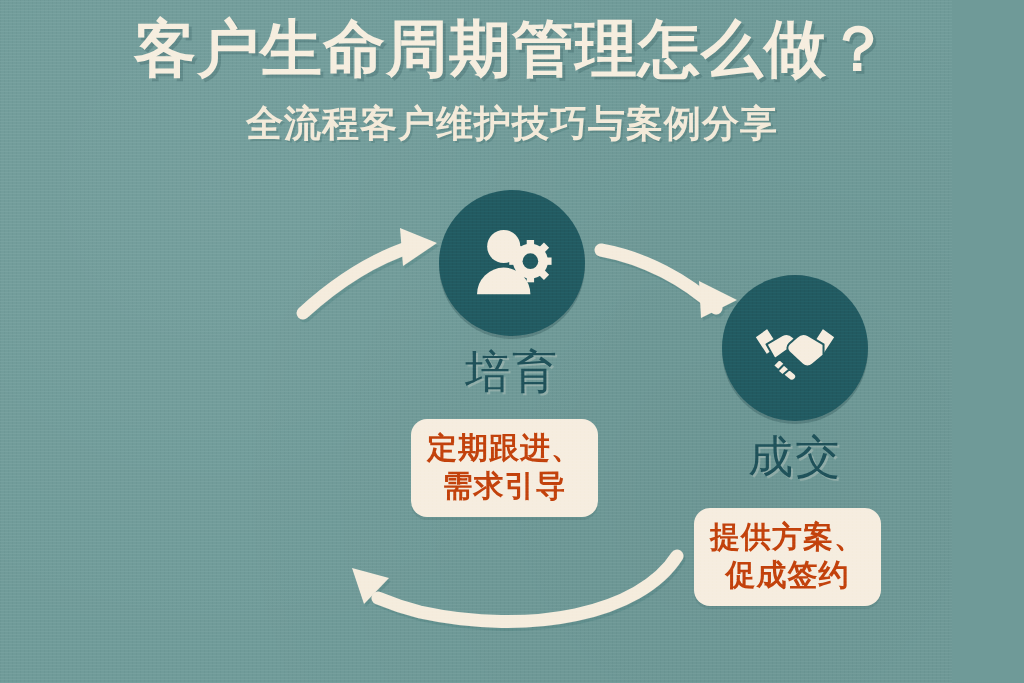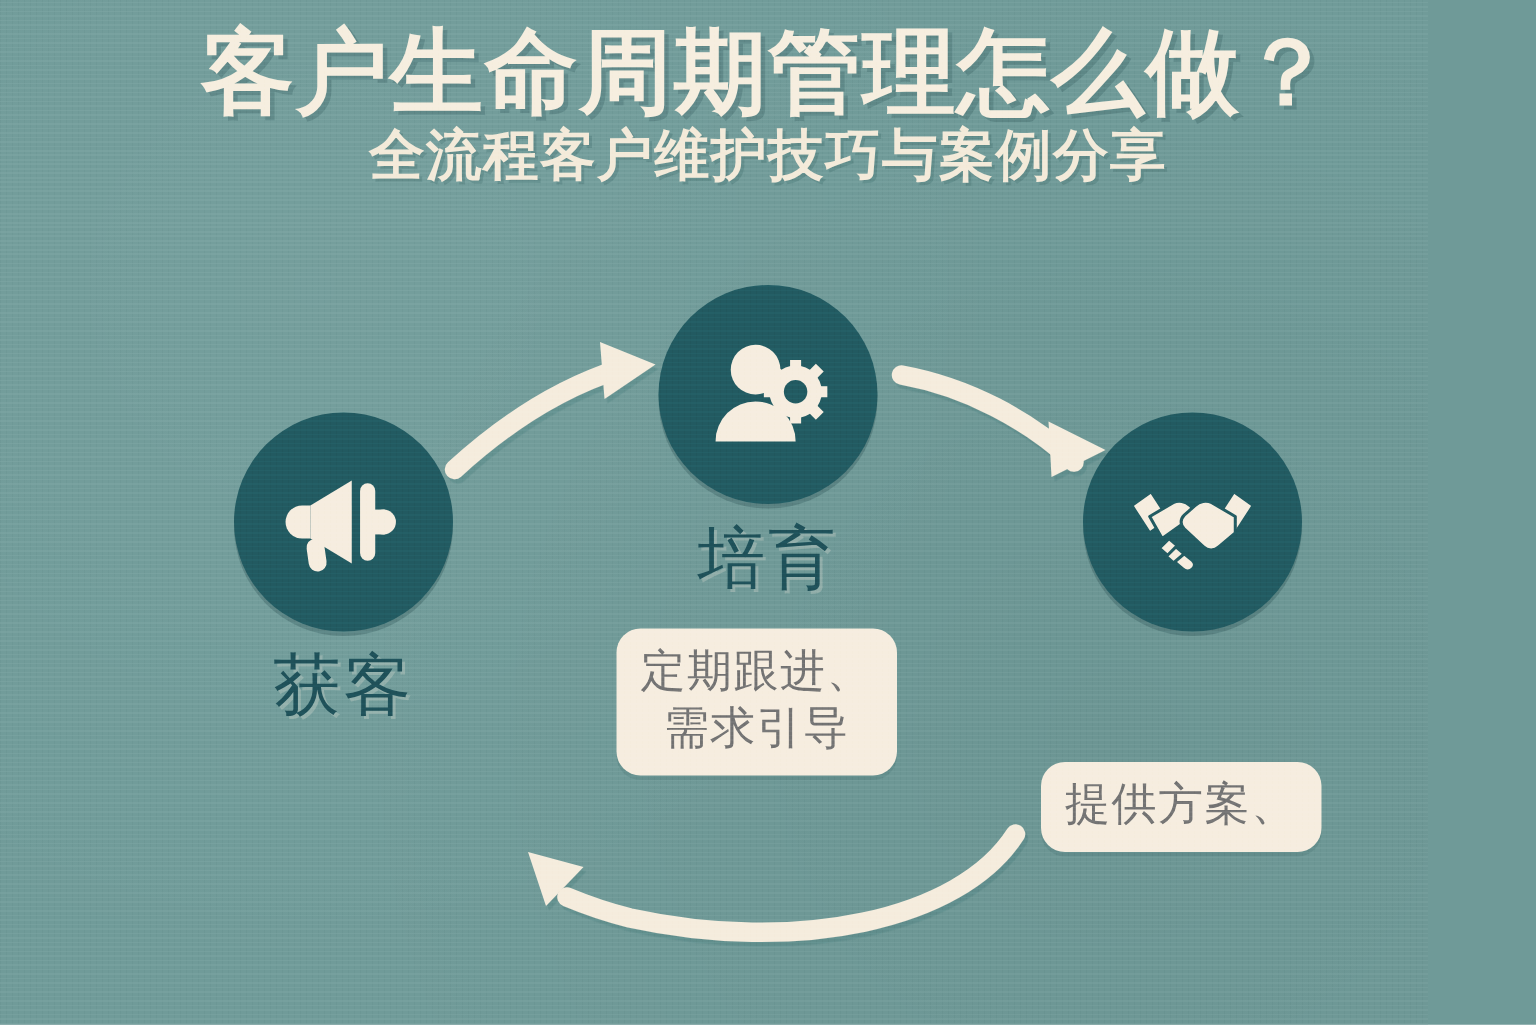--- a/index.html
+++ b/index.html
@@ -47,28 +47,29 @@
   #title {
     font-size: 62px;
     line-height: 1.08;
     font-weight: 700;
     color: #f6eedf;
     letter-spacing: 1px;
     text-shadow: 3px 3px 0 rgba(30,70,74,0.22);
     white-space: nowrap;
   }
   #subtitle {
-    margin-top: 0;
+    margin-top: 20px;
     font-size: 37px;
     line-height: 1.12;
     font-weight: 700;
     color: #f3ead9;
     letter-spacing: 1px;
     text-shadow: 2px 2px 0 rgba(30,70,74,0.18);
     white-space: nowrap;
+    font-family: Liberation Serif, serif;
   }
 
   
   #diagram {
     position: absolute;
     left: 0;
     top: 0;
     width: 1024px;
     height: 683px;
   }
@@ -126,22 +127,22 @@
     position: absolute;
     background: #f6eddf;
     border-radius: 16px;
     box-shadow: 0 3px 0 rgba(30,70,74,0.12);
     padding: 10px 16px 12px 16px;
     text-align: center;
   }
   .card-line {
     font-size: 30px;
     line-height: 1.26;
-    font-weight: 400;
-    color: #737373;
+    font-weight: 700;
+    color: #c2410c;
     white-space: nowrap;
     letter-spacing: 1px;
   }
   #card-acquire { left: 133px; top: 508px; }
   #card-nurture { left: 411px; top: 419px; }
   #card-close   { left: 694px; top: 508px; }
 </style>
 </head>
 <body>
 
@@ -170,40 +171,20 @@
         <path d="M 601,250 C 645,258 686,280 716,308" fill="none" stroke="#f5ecdd" stroke-width="13" stroke-linecap="round"></path>
         <polygon points="699,281 737,300 701,318" fill="#f5ecdd"></polygon>
       </g>
 
       <g filter="url(#softshadow)">
         <path d="M 677,556 C 640,614 530,636 420,612 C 404,608 390,603 378,598" fill="none" stroke="#f5ecdd" stroke-width="13" stroke-linecap="round"></path>
         <polygon points="352,568 389,578 364,604" fill="#f5ecdd"></polygon>
       </g>
     </svg>
 
-    <div class="node" id="node-acquire">
-      <div class="node-circle">
-        <svg class="node-icon" viewBox="0 0 100 100" xmlns="http://www.w3.org/2000/svg">
-
-          <path d="M26 38 L56 20 L56 80 L26 62 Z" fill="#f6eddf"></path>
-
-          <path d="M26 38 L20 38 A12 12 0 0 0 20 62 L26 62 Z" fill="#f6eddf"></path>
-
-          <rect x="24" y="62" width="13" height="24" rx="6.5" fill="#f6eddf" transform="rotate(-8 30 74)"></rect>
-
-          <rect x="62" y="22" width="11" height="56" rx="5.5" fill="#f6eddf"></rect>
-
-          <path d="M78 42 A10 10 0 0 1 78 58 Z" fill="#f6eddf"></path>
-          <path d="M78 42 L78 58 A9 9 0 0 0 78 42 Z" fill="#f6eddf"></path>
-          <circle cx="79" cy="50" r="9" fill="#f6eddf"></circle>
-          <rect x="70" y="41" width="10" height="18" fill="#f6eddf"></rect>
-        </svg>
-      </div>
-      <div class="node-label">获客</div>
-    </div>
 
     <div class="node" id="node-nurture">
       <div class="node-circle">
         <svg class="node-icon" viewBox="0 0 100 100" xmlns="http://www.w3.org/2000/svg">
 
           <circle cx="41" cy="32" r="18" fill="#f6eddf"></circle>
 
           <path d="M12 84 A29 29 0 0 1 70 84 Z" fill="#f6eddf"></path>
 
           <g fill="#f6eddf">
@@ -239,28 +220,30 @@
             <path d="M81 46 L64 36 C60 34 55 35 52 38 L44 45
                      C41 48 41 52 44 55 L58 68 C61 71 66 71 69 68
                      L81 58 Z"></path>
 
             <path d="M33 62 L41 69 C43 71 43 74 41 76 C39 78 36 78 34 76 L26 69 Z"></path>
             <path d="M38 68 L45 74 C47 76 47 79 45 81 C43 83 40 83 38 81 L31 75 Z"></path>
             <path d="M44 73 L50 78 C52 80 52 82 50 84 C48 86 45 86 43 84 L37 79 Z"></path>
           </g>
         </svg>
       </div>
+      <div class="node-label">成交</div>
     </div>
 
 
     <div class="card" id="card-nurture">
       <div class="card-line">定期跟进、</div>
       <div class="card-line">需求引导</div>
     </div>
 
     <div class="card" id="card-close">
       <div class="card-line">提供方案、</div>
+      <div class="card-line">促成签约</div>
     </div>
 
   </div>
 
   <div id="grain"></div>
 </div>
 
 </body></html>

